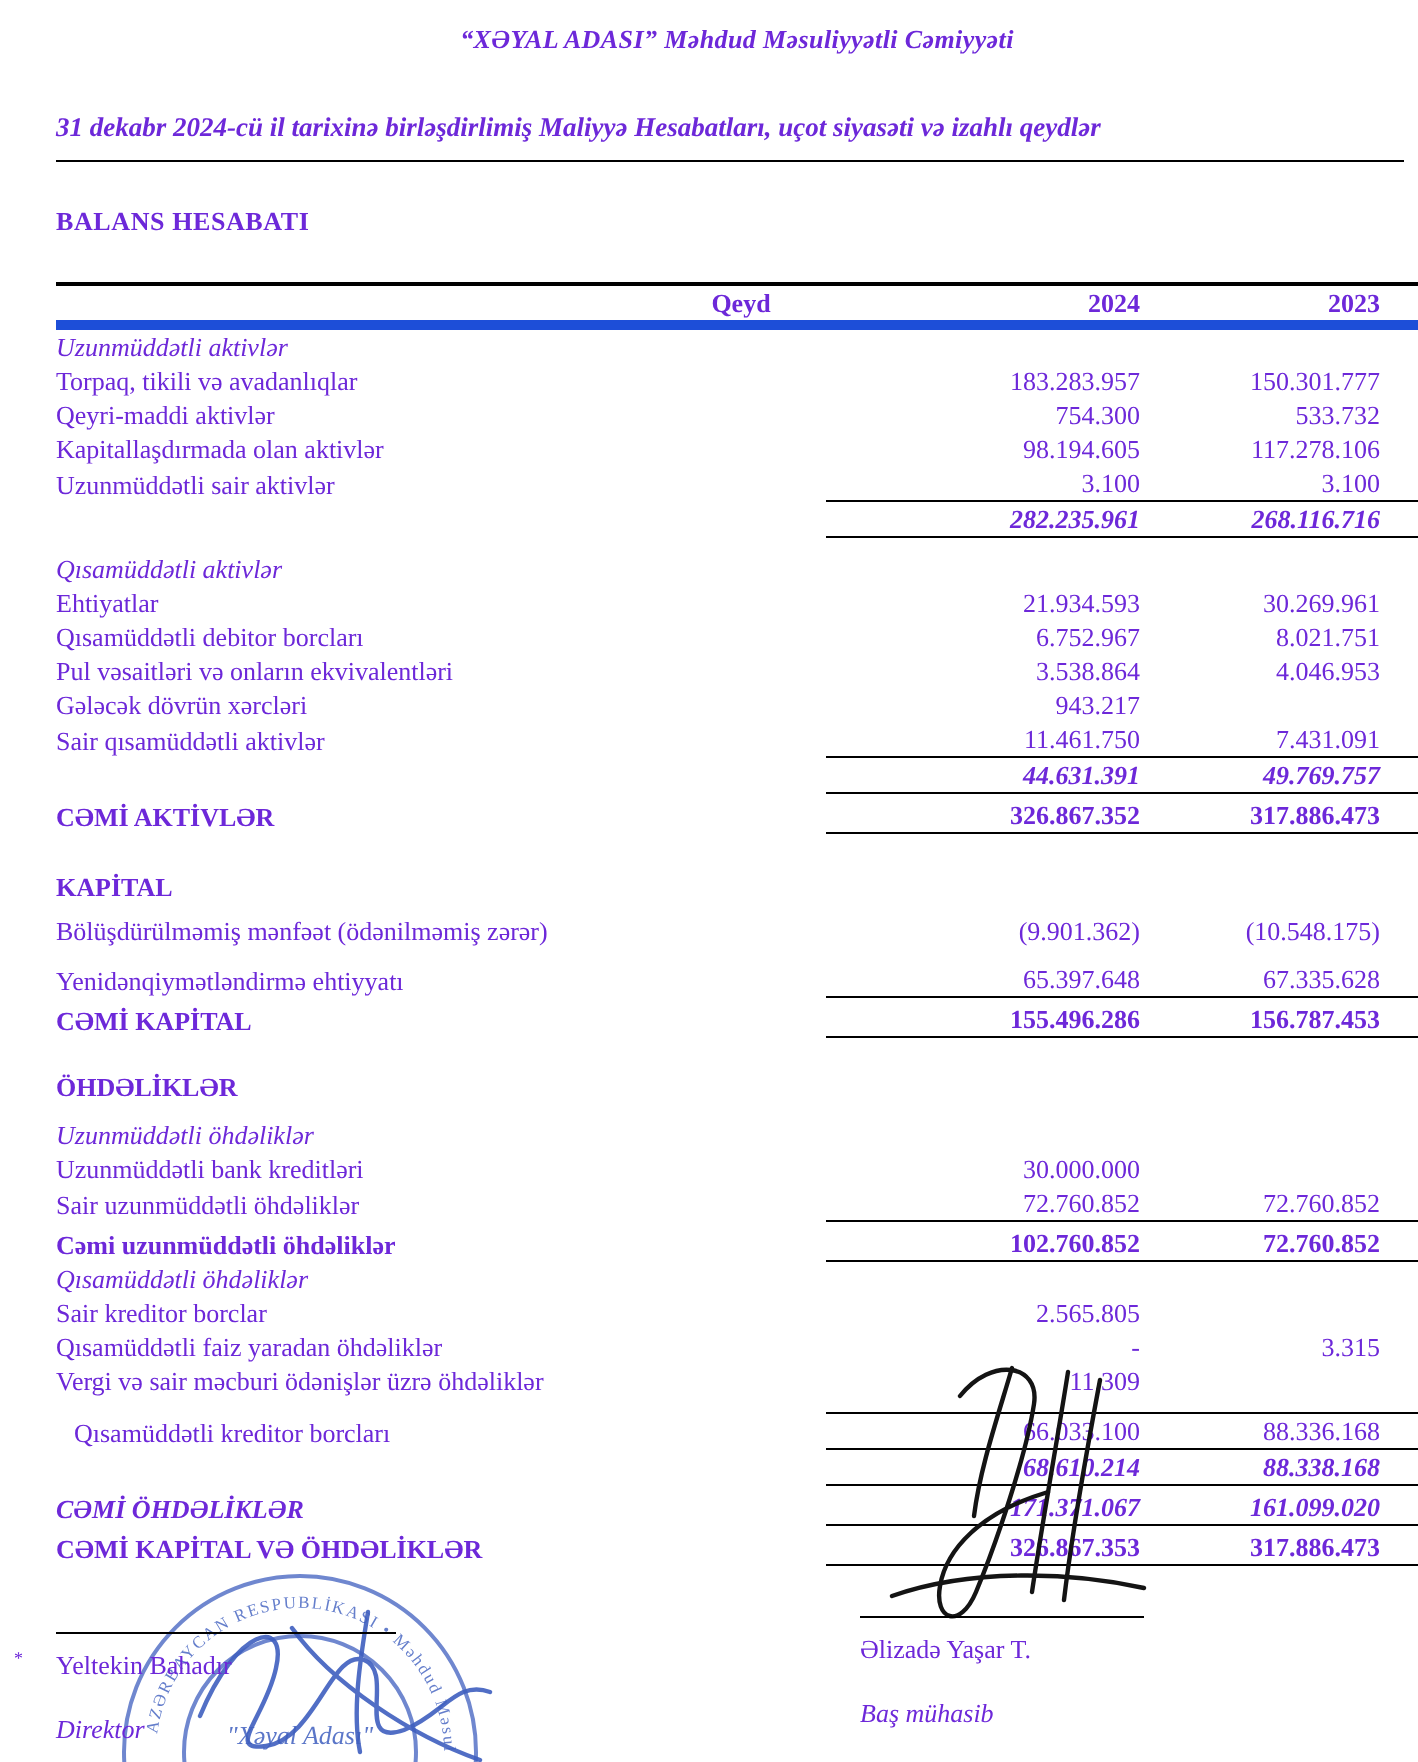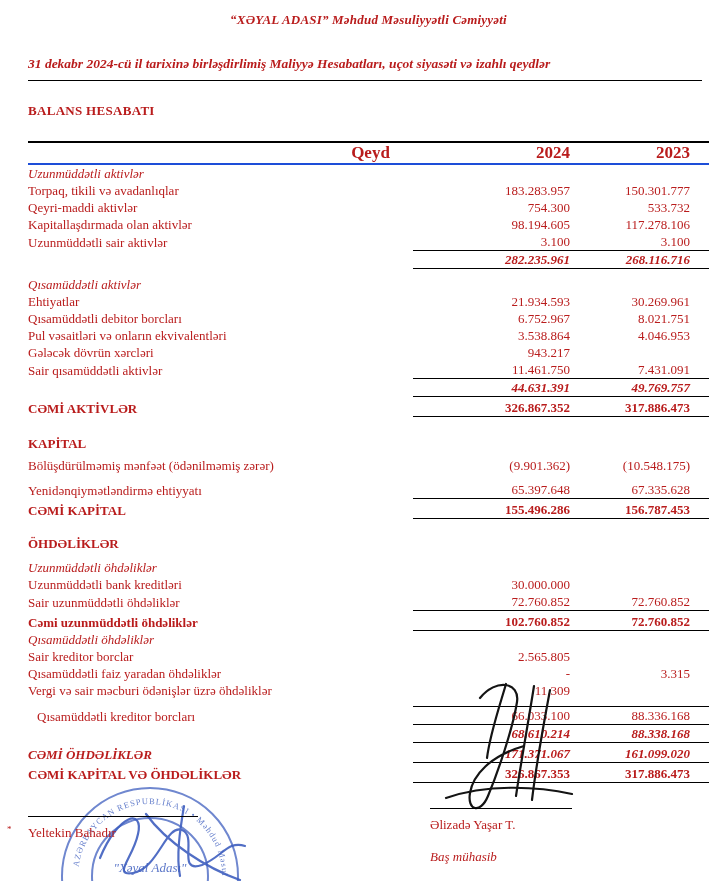--- a/index.html
+++ b/index.html
@@ -4,21 +4,21 @@
 <style>
   html,body{margin:0;padding:0;background:#ffffff;}
   .page{
     position:relative;
     width:709px;height:881px;
     background:#ffffff;
     overflow:hidden;
     box-sizing:border-box;
     padding:12px 0 0 28px;
     font-family:"Liberation Serif", serif;
-    color:#b91c1c;
+    color:#6d28d9;
   }
   .content{width:681px;}
   .company-title{
     text-align:center;font-weight:bold;font-style:italic;
     font-size:13px;letter-spacing:.2px;
   }
   .report-subtitle{
     margin-top:28px;
     font-weight:bold;font-style:italic;font-size:13.5px;
     padding-bottom:8px;border-bottom:1.5px solid #000;
@@ -30,22 +30,22 @@
   }
   table.balance{
     border-collapse:collapse;table-layout:fixed;
     width:681px;font-size:13px;
   }
   col.col-label{width:300px;}
   col.col-qeyd{width:85px;}
   col.col-2024{width:157px;}
   col.col-2023{width:139px;}
   thead th{
-    border-top:2.5px solid #000;border-bottom:2px solid #1d4ed8;
-    font-weight:bold;font-size:17px;height:17px;padding:0;
+    border-top:2.5px solid #000;border-bottom:5px solid #1d4ed8;
+    font-weight:bold;font-size:13px;height:17px;padding:0;
   }
   th.c-qeyd{text-align:center;}
   th.c-val{text-align:right;}
   th.c-last{padding-right:19px;}
   td{height:17px;padding:0;vertical-align:bottom;white-space:nowrap;overflow:visible;}
   td.c-label{text-align:left;}
   td.c-label.indent{padding-left:9px;}
   td.c-qeyd{text-align:center;}
   td.c-val{text-align:right;}
   td.c-last{padding-right:19px;}
@@ -337,20 +337,21 @@
       <path d="M122,14 C116,46 108,90 104,124"></path>
       <path d="M18,122 C58,108 108,110 144,118"></path>
     </g>
   </svg>
 
   <span class="note-mark">*</span>
 
   <div class="sig-left">
     <div class="sig-line-left"></div>
     <div class="sig-name">Yeltekin Bahadır</div>
+    <div class="sig-title">Direktor</div>
   </div>
 
   <div class="sig-right">
     <div class="sig-line"></div>
     <div class="sig-name">Əlizadə Yaşar T.</div>
     <div class="sig-title">Baş mühasib</div>
   </div>
 </div>
 
 </body></html>

